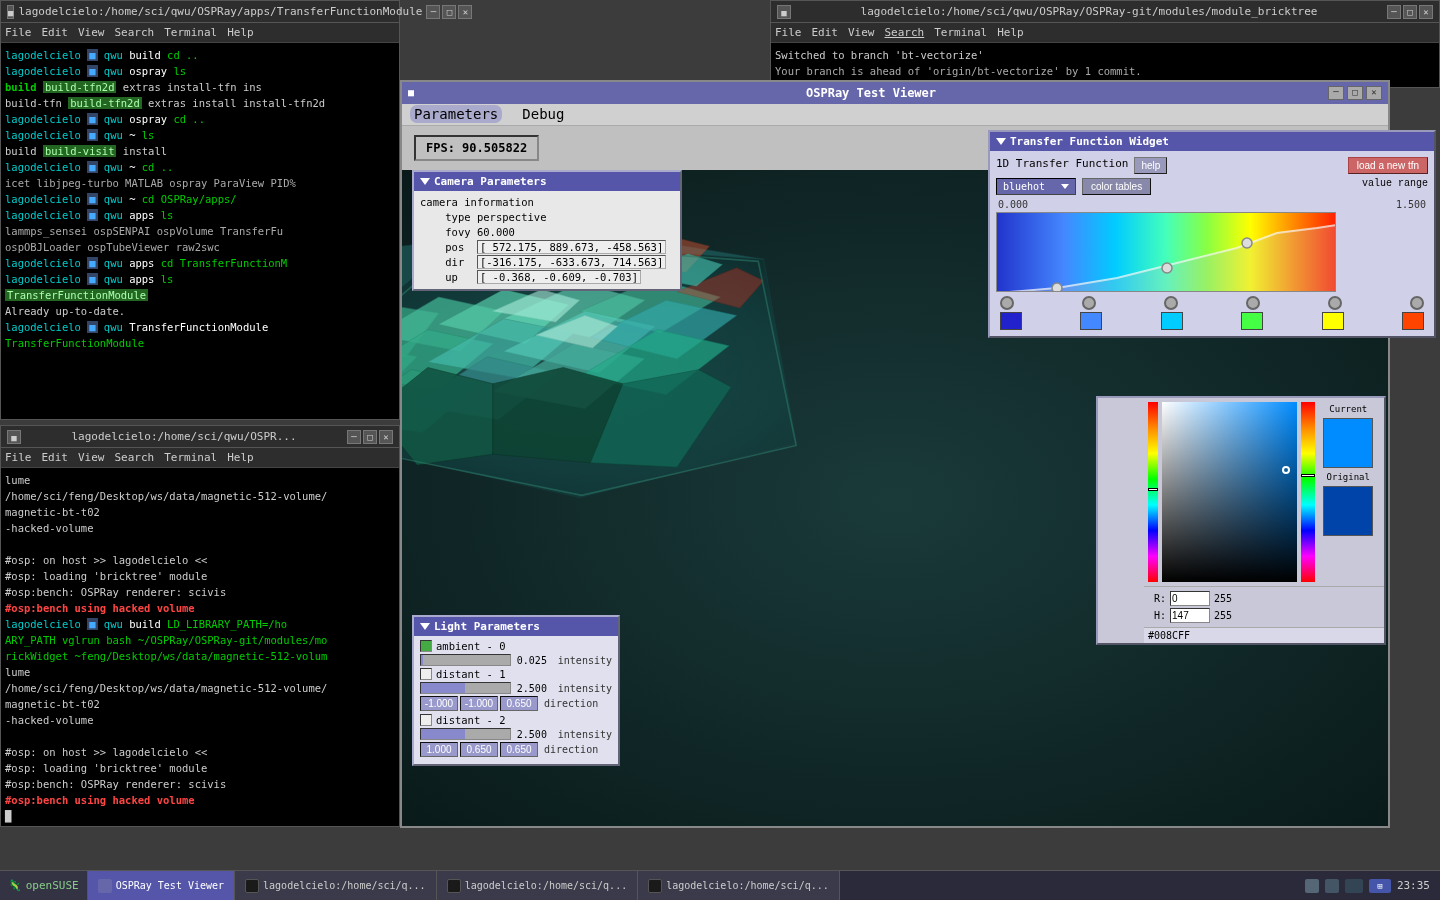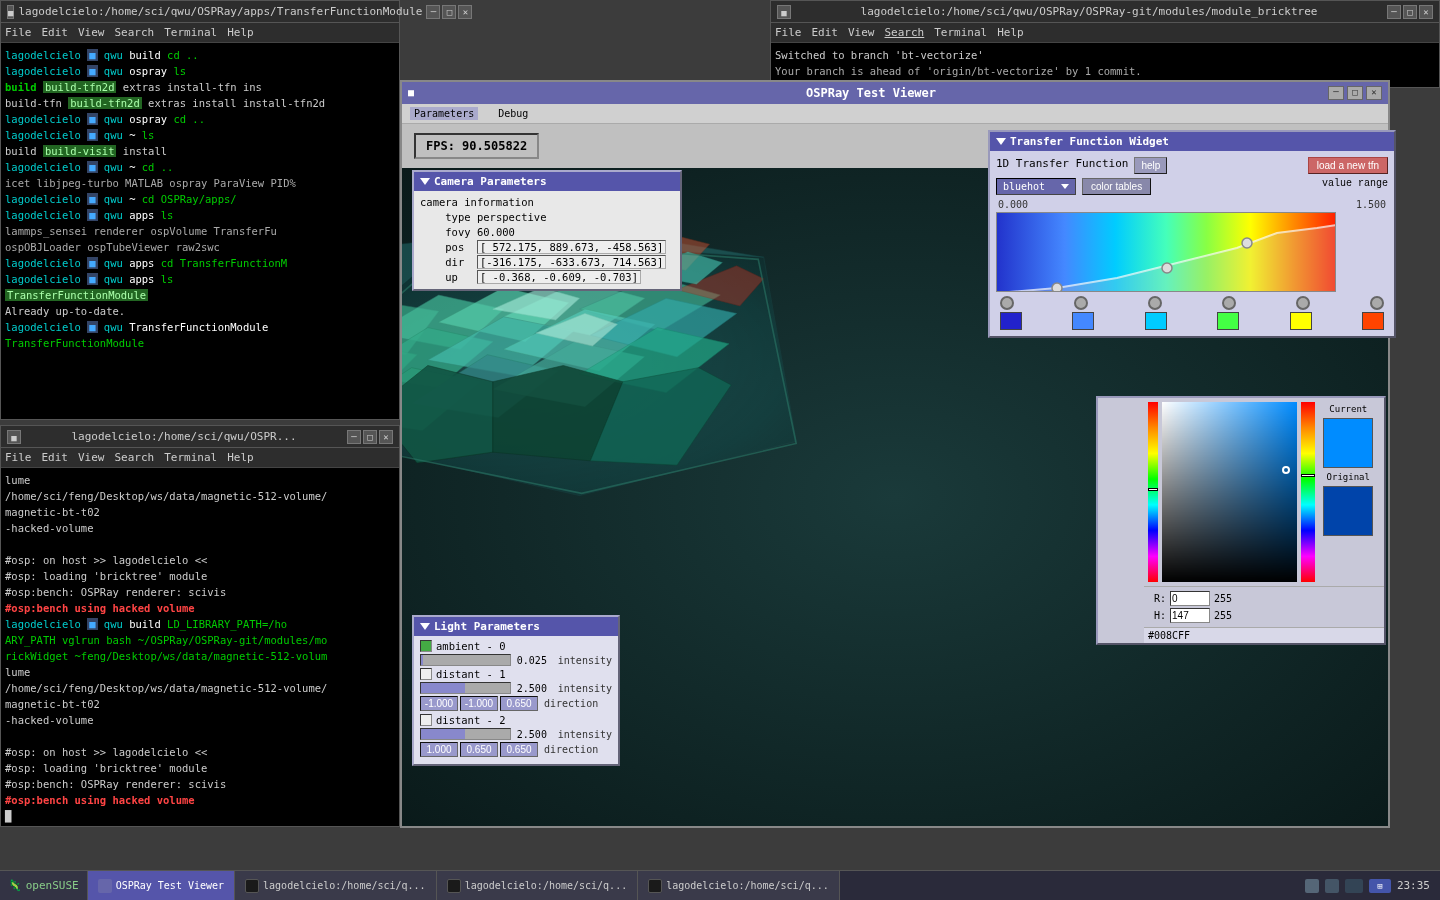--- a/index.html
+++ b/index.html
@@ -115,22 +115,23 @@
       border-bottom: 1px solid #aaa;
       padding: 2px 8px;
       display: flex;
       gap: 16px;
       height: 22px;
       align-items: center;
     }
     .ospray-menubar span {
       color: #000;
       cursor: pointer;
-      font-size: 10px;
+      font-size: 14px;
       padding: 1px 4px;
+      border-radius: 7px;
     }
     .ospray-menubar span:first-child { background: #aaaacc; }
 
     
     .fps-display {
       background: #c0c0c0;
       border: 2px inset #888;
       padding: 4px 10px;
       font-size: 12px;
       color: #000;
@@ -472,21 +473,21 @@
     <div><span class="t-cyan">lagodelcielo</span> <span style="background:#334466;color:#44aaff;padding:0 2px;">■</span> <span class="t-cyan">qwu</span> <span class="t-white">ospray</span> <span class="t-green">ls</span></div>
     <div><span class="t-green" style="font-weight:bold;">build</span>  <span style="background:#226622;color:#aaffaa;padding:0 2px;">build-tfn2d</span>  <span>extras</span>  <span>install-tfn</span>  <span>ins</span></div>
     <div>build-tfn  <span style="background:#226622;color:#aaffaa;padding:0 2px;">build-tfn2d</span>  extras  install  install-tfn2d</div>
     <div><span class="t-cyan">lagodelcielo</span> <span style="background:#334466;color:#44aaff;padding:0 2px;">■</span> <span class="t-cyan">qwu</span> <span class="t-white">ospray</span> <span class="t-green">cd ..</span></div>
     <div><span class="t-cyan">lagodelcielo</span> <span style="background:#334466;color:#44aaff;padding:0 2px;">■</span> <span class="t-cyan">qwu</span> <span class="t-white"> ~ </span> <span class="t-green">ls</span></div>
     <div>build  <span style="background:#226622;color:#aaffaa;padding:0 2px;">build-visit</span>  install</div>
     <div><span class="t-cyan">lagodelcielo</span> <span style="background:#334466;color:#44aaff;padding:0 2px;">■</span> <span class="t-cyan">qwu</span> <span class="t-white"> ~ </span> <span class="t-green">cd ..</span></div>
     <div><span class="t-gray">icet  libjpeg-turbo  MATLAB  ospray  ParaView  PID%</span></div>
     <div><span class="t-cyan">lagodelcielo</span> <span style="background:#334466;color:#44aaff;padding:0 2px;">■</span> <span class="t-cyan">qwu</span> <span class="t-white"> ~ </span> <span class="t-green">cd OSPRay/apps/</span></div>
     <div><span class="t-cyan">lagodelcielo</span> <span style="background:#334466;color:#44aaff;padding:0 2px;">■</span> <span class="t-cyan">qwu</span> <span class="t-white">apps</span> <span class="t-green">ls</span></div>
-    <div><span class="t-gray">lammps_sensei  renderer  ospVolume  TransferFu</span></div>
+    <div><span class="t-gray">lammps_sensei  ospSENPAI  ospVolume  TransferFu</span></div>
     <div><span class="t-gray">ospOBJLoader  ospTubeViewer  raw2swc</span></div>
     <div><span class="t-cyan">lagodelcielo</span> <span style="background:#334466;color:#44aaff;padding:0 2px;">■</span> <span class="t-cyan">qwu</span> <span class="t-white">apps</span> <span class="t-green">cd TransferFunctionM</span></div>
     <div><span class="t-cyan">lagodelcielo</span> <span style="background:#334466;color:#44aaff;padding:0 2px;">■</span> <span class="t-cyan">qwu</span> <span class="t-white">apps</span> <span class="t-green">ls</span></div>
     <div><span style="background:#226622;color:#aaffaa;padding:0 2px;">TransferFunctionModule</span></div>
     <div>Already up-to-date.</div>
     <div><span class="t-cyan">lagodelcielo</span> <span style="background:#334466;color:#44aaff;padding:0 2px;">■</span> <span class="t-cyan">qwu</span> <span class="t-white">TransferFunctionModule</span> <span class="t-green">TransferFunctionModule</span></div>
   </div>
 </div>
 
 <div class="terminal-window" style="left:770px; top:0; width:670px; height:88px;">
@@ -647,21 +648,21 @@
   <div class="params-body">
     <div>camera information</div>
     <div>&nbsp;&nbsp;&nbsp;&nbsp;<span>type</span> <span>perspective</span></div>
     <div>&nbsp;&nbsp;&nbsp;&nbsp;<span>fovy</span> <span>60.000</span></div>
     <div>&nbsp;&nbsp;&nbsp;&nbsp;<span>pos</span>&nbsp; <span style="background:#eee; border:1px inset #aaa; padding:0 2px;">[ 572.175,  889.673, -458.563]</span></div>
     <div>&nbsp;&nbsp;&nbsp;&nbsp;<span>dir</span>&nbsp; <span style="background:#eee; border:1px inset #aaa; padding:0 2px;">[-316.175, -633.673,  714.563]</span></div>
     <div>&nbsp;&nbsp;&nbsp;&nbsp;<span>up</span>&nbsp;&nbsp; <span style="background:#eee; border:1px inset #aaa; padding:0 2px;">[  -0.368,   -0.609,   -0.703]</span></div>
   </div>
 </div>
 
-<div class="tf-widget" style="left:988px; top:130px; width:408px; z-index:10;">
+<div class="tf-widget" style="left:988px; top:130px; width:448px; z-index:10;">
   <div class="tf-header">
     <span class="params-triangle"></span>
     <span>Transfer Function Widget</span>
   </div>
   <div class="tf-body">
 
     <div class="tf-row">
       <span class="tf-label">1D Transfer Function</span>
       <button class="tf-help-btn">help</button>
       <button class="tf-load-btn">load a new tfn</button>

